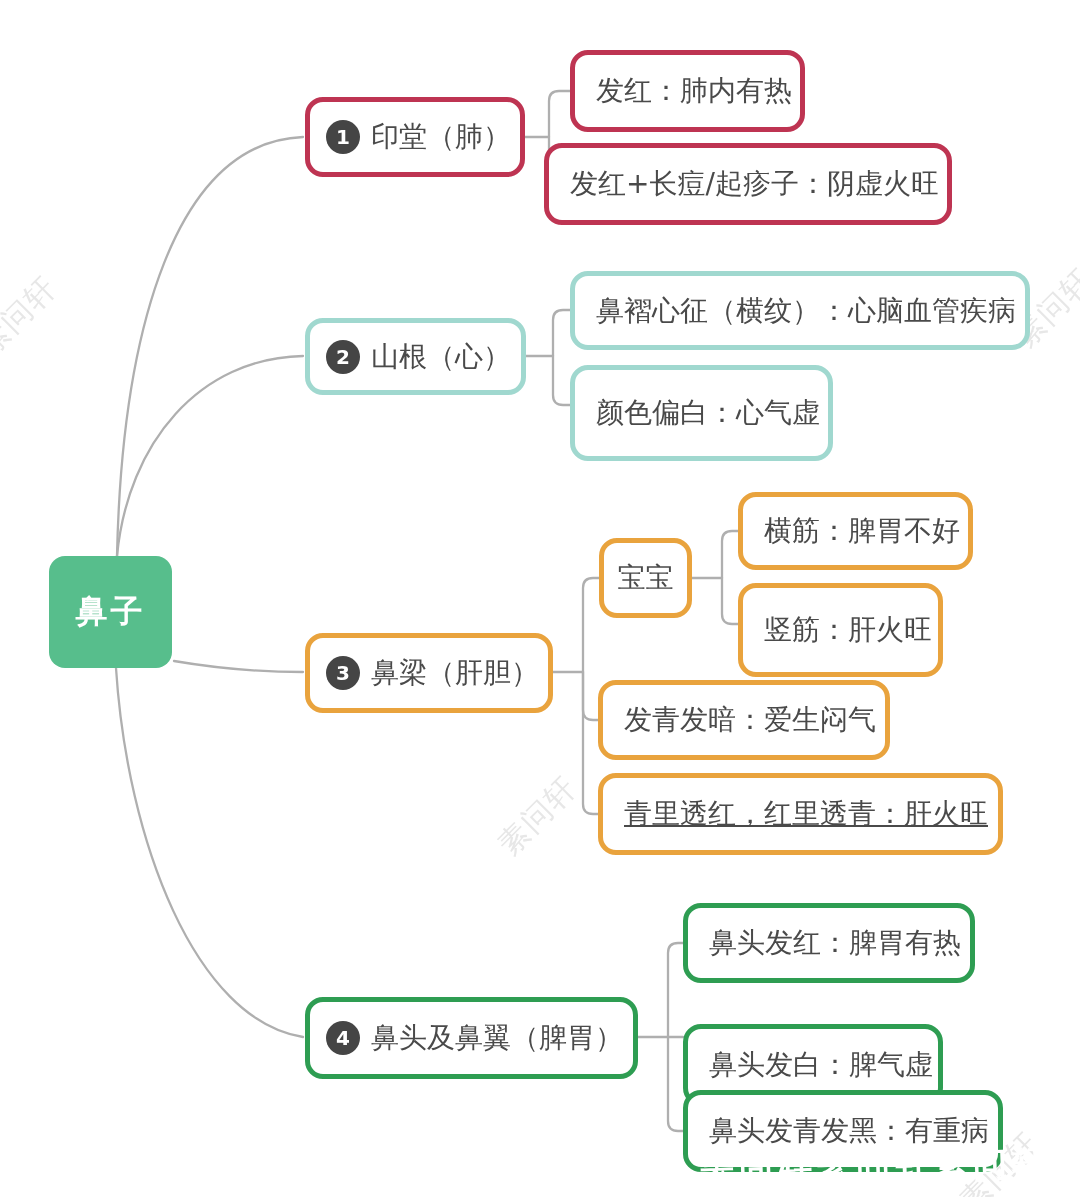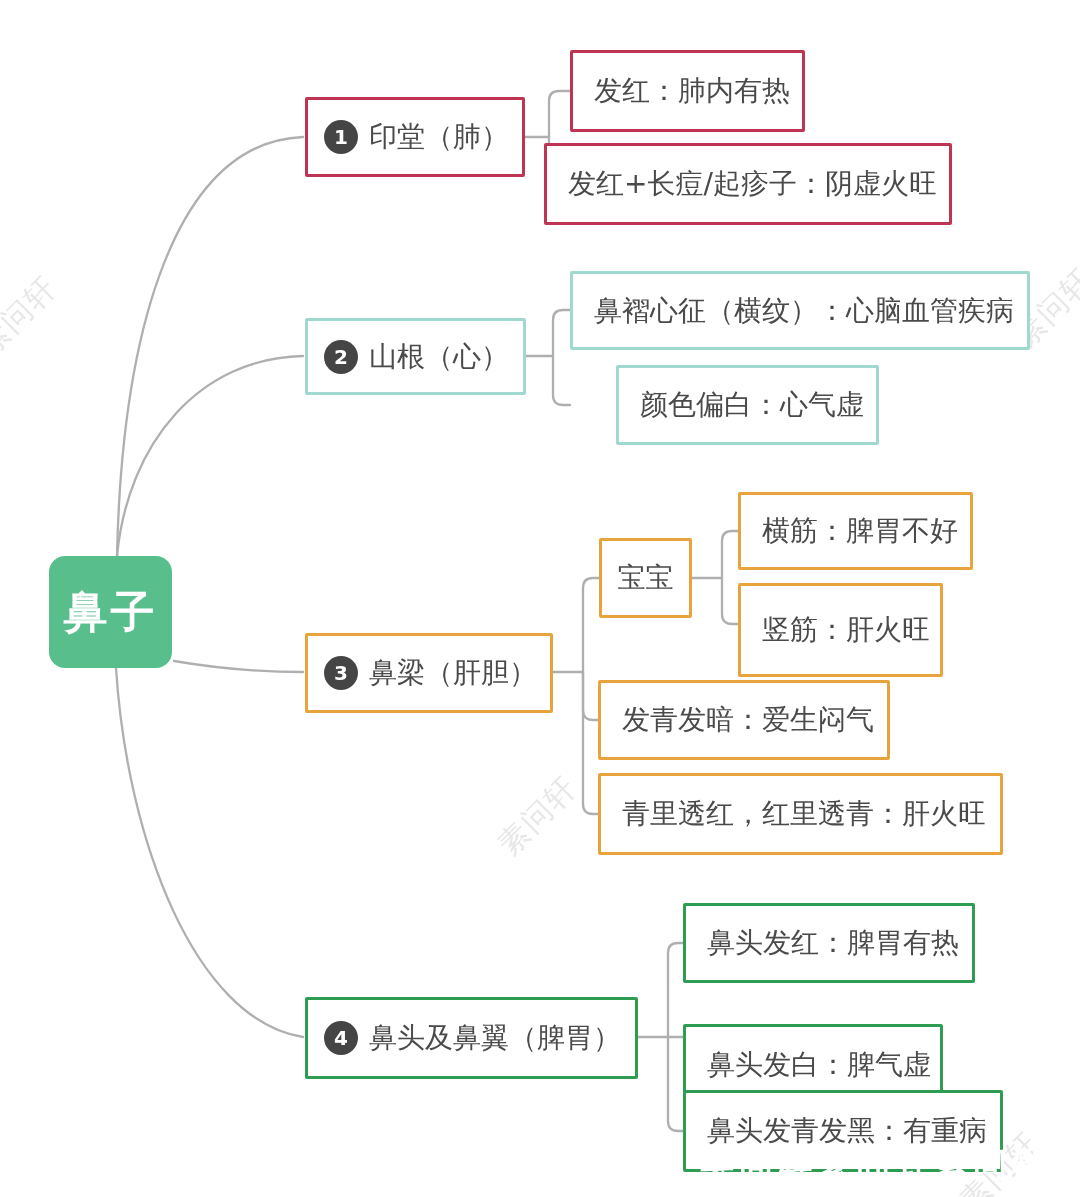--- a/index.html
+++ b/index.html
@@ -3,33 +3,33 @@
 <meta charset="utf-8">
 <style>
   html,body{margin:0;padding:0;background:#fff;}
   #canvas{
     position:relative;width:1080px;height:1197px;overflow:hidden;background:#fff;
     font-family:"DejaVu Sans","Liberation Sans",sans-serif;
   }
   #wires{position:absolute;left:0;top:0;z-index:1;}
   .node{
     position:absolute;box-sizing:border-box;z-index:2;
-    border:3px solid #a21caf;border-radius:2px;background:#fff;
+    border:5px solid #a21caf;border-radius:18px;background:#fff;
     display:flex;align-items:center;white-space:nowrap;
     font-size:28px;color:#4a4a4a;
   }
   .leaf{padding-left:21px;}
   .branch{padding-left:16px;gap:11px;}
   .badge{
     width:34px;height:34px;border-radius:50%;background:#454545;color:#fff;
     font-size:20px;font-weight:bold;display:flex;align-items:center;justify-content:center;
     flex:0 0 34px;line-height:1;
   }
   .root{
-    background:#57BE8C;border:none;color:#fff;font-size:44px;font-weight:bold;
+    background:#57BE8C;border:none;color:#fff;font-size:32px;font-weight:bold;
     justify-content:center;border-radius:16px;letter-spacing:3px;
   }
   .centered{justify-content:center;padding-left:0;}
   .wm{
     position:absolute;z-index:0;color:#e7e7e7;font-size:30px;font-weight:500;
     letter-spacing:2px;transform:translate(-50%,-50%) rotate(-45deg);
     user-select:none;pointer-events:none;white-space:nowrap;
   }
   .wm-white{
     position:absolute;z-index:5;color:#ffffff;font-size:34px;font-weight:bold;
@@ -93,41 +93,41 @@
     <span>发红+长痘/起疹子：阴虚火旺</span>
   </div>
 
   <div class="node branch" style="left: 305px; top: 318px; width: 221px; height: 77px; border-color: rgb(160, 216, 207);">
     <span class="badge">2</span>
     <span>山根（心）</span>
   </div>
   <div class="node leaf" style="left: 570px; top: 271px; width: 460px; height: 79px; border-color: rgb(160, 216, 207);">
     <span>鼻褶心征（横纹）：心脑血管疾病</span>
   </div>
-  <div class="node leaf" style="left: 570px; top: 365px; width: 263px; height: 80px; border-color: rgb(160, 216, 207); margin-left: 46px;">
+  <div class="node leaf" style="left: 570px; top: 365px; width: 263px; height: 96px; border-color: rgb(160, 216, 207);">
     <span>颜色偏白：心气虚</span>
   </div>
 
   <div class="node branch" style="left: 305px; top: 633px; width: 248px; height: 80px; border-color: rgb(233, 163, 61);">
     <span class="badge">3</span>
     <span>鼻梁（肝胆）</span>
   </div>
   <div class="node centered" style="left: 599px; top: 538px; width: 93px; height: 80px; border-color: rgb(233, 163, 61);">
     <span>宝宝</span>
   </div>
   <div class="node leaf" style="left: 738px; top: 492px; width: 235px; height: 78px; border-color: rgb(233, 163, 61);">
     <span>横筋：脾胃不好</span>
   </div>
   <div class="node leaf" style="left: 738px; top: 583px; width: 205px; height: 94px; border-color: rgb(233, 163, 61);">
     <span>竖筋：肝火旺</span>
   </div>
   <div class="node leaf" style="left: 598px; top: 680px; width: 292px; height: 80px; border-color: rgb(233, 163, 61);">
     <span>发青发暗：爱生闷气</span>
   </div>
-  <div class="node leaf" style="left: 598px; top: 773px; width: 405px; height: 82px; border-color: rgb(233, 163, 61);">
+  <div class="node leaf" style="left: 598px; top: 773px; width: 405px; height: 82px; border-color: rgb(233, 163, 61); text-decoration: underline;">
     <span>青里透红，红里透青：肝火旺</span>
   </div>
 
   <div class="node branch" style="left: 305px; top: 997px; width: 333px; height: 82px; border-color: rgb(46, 157, 82);">
     <span class="badge">4</span>
     <span>鼻头及鼻翼（脾胃）</span>
   </div>
   <div class="node leaf" style="left: 683px; top: 903px; width: 292px; height: 80px; border-color: rgb(46, 157, 82);">
     <span>鼻头发红：脾胃有热</span>
   </div>

